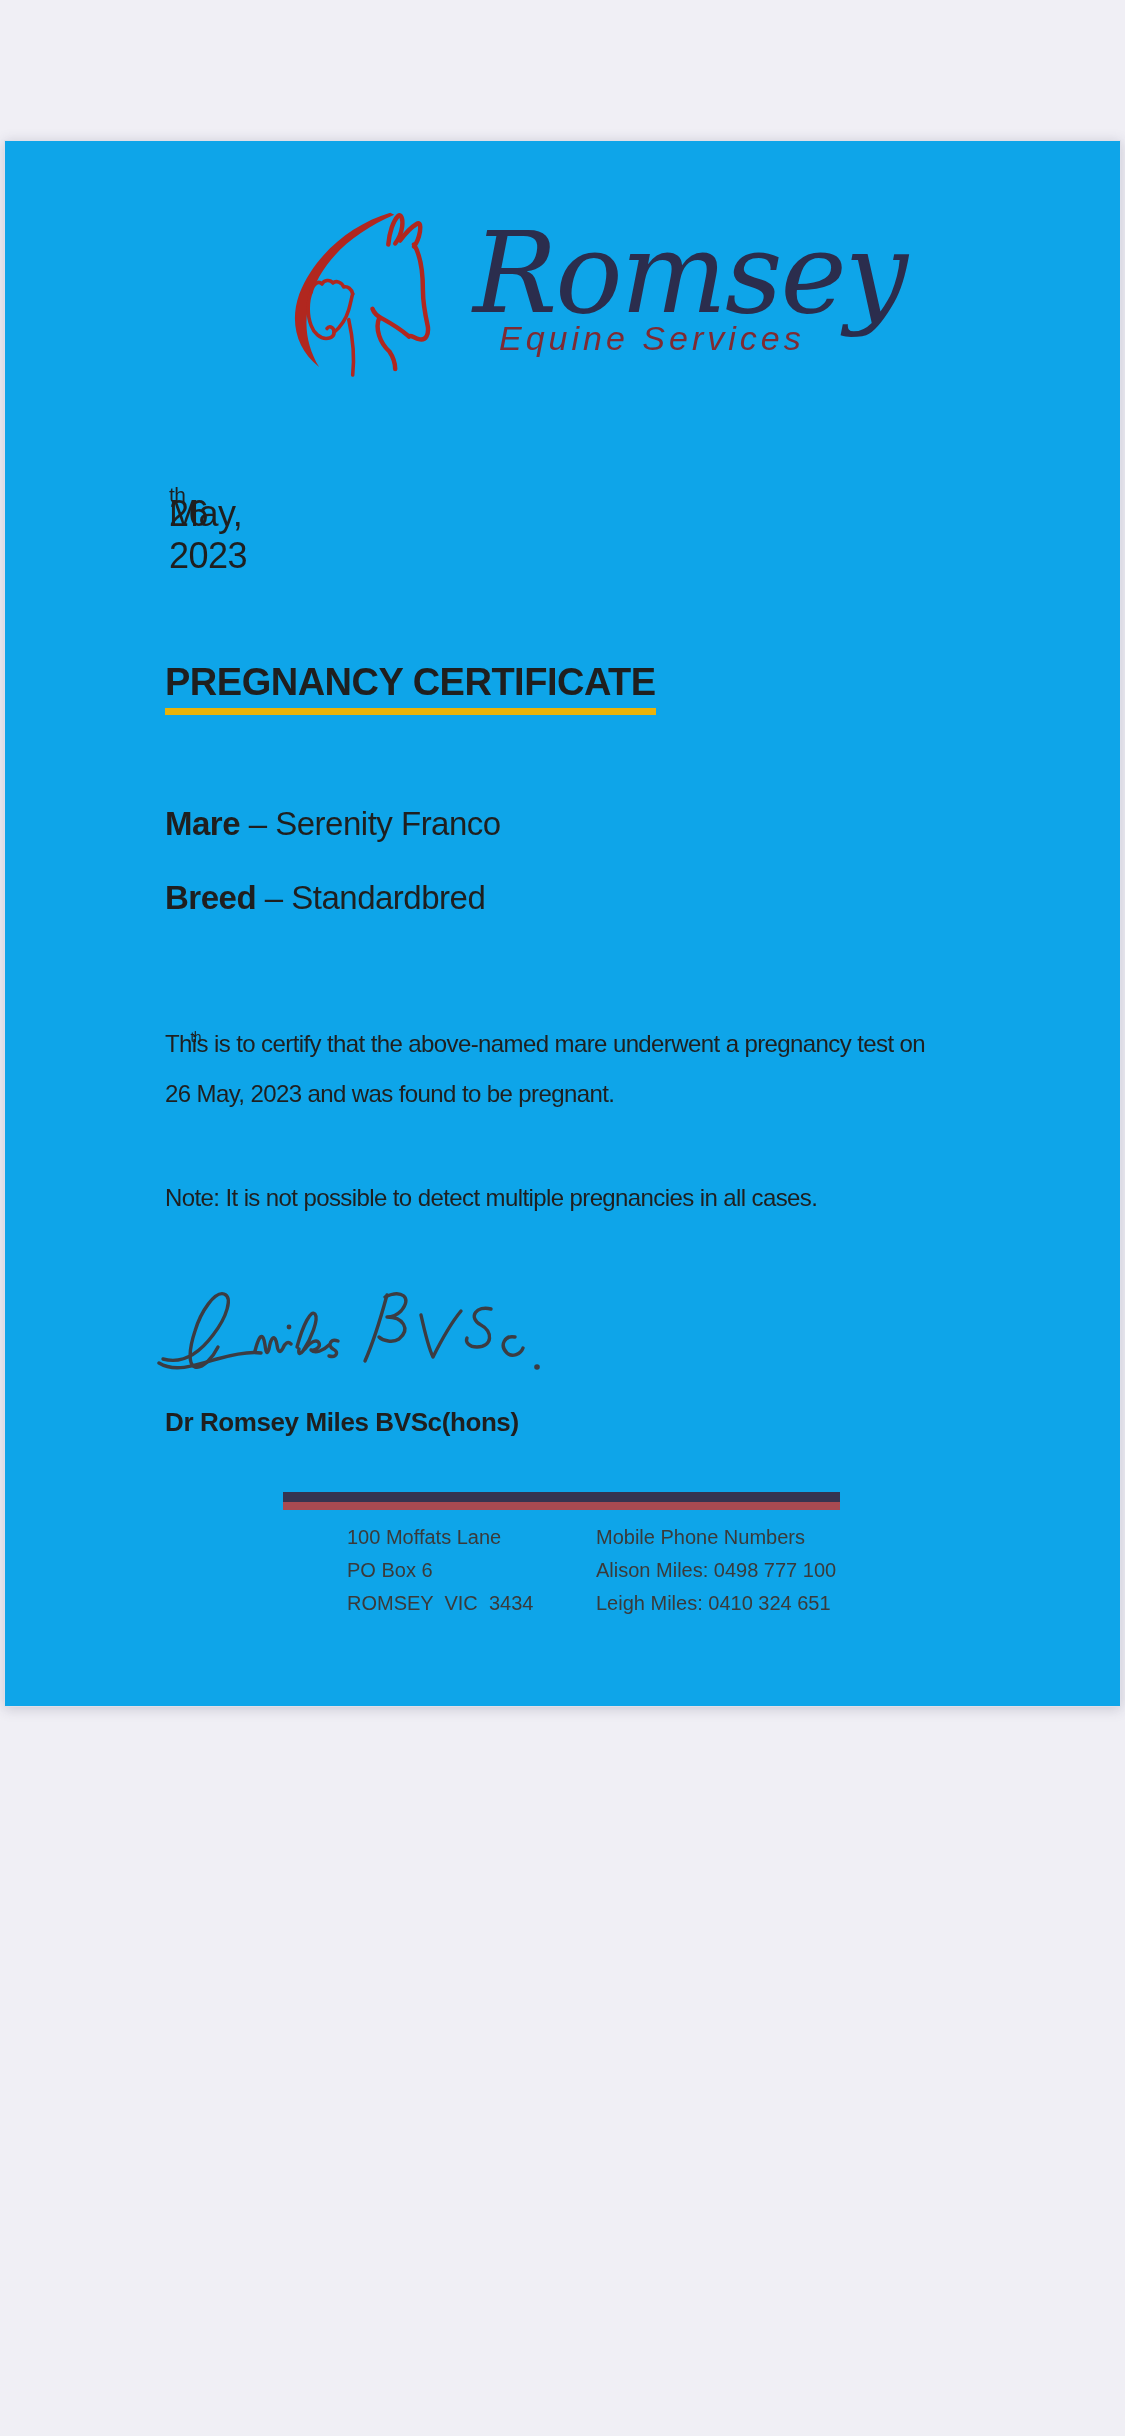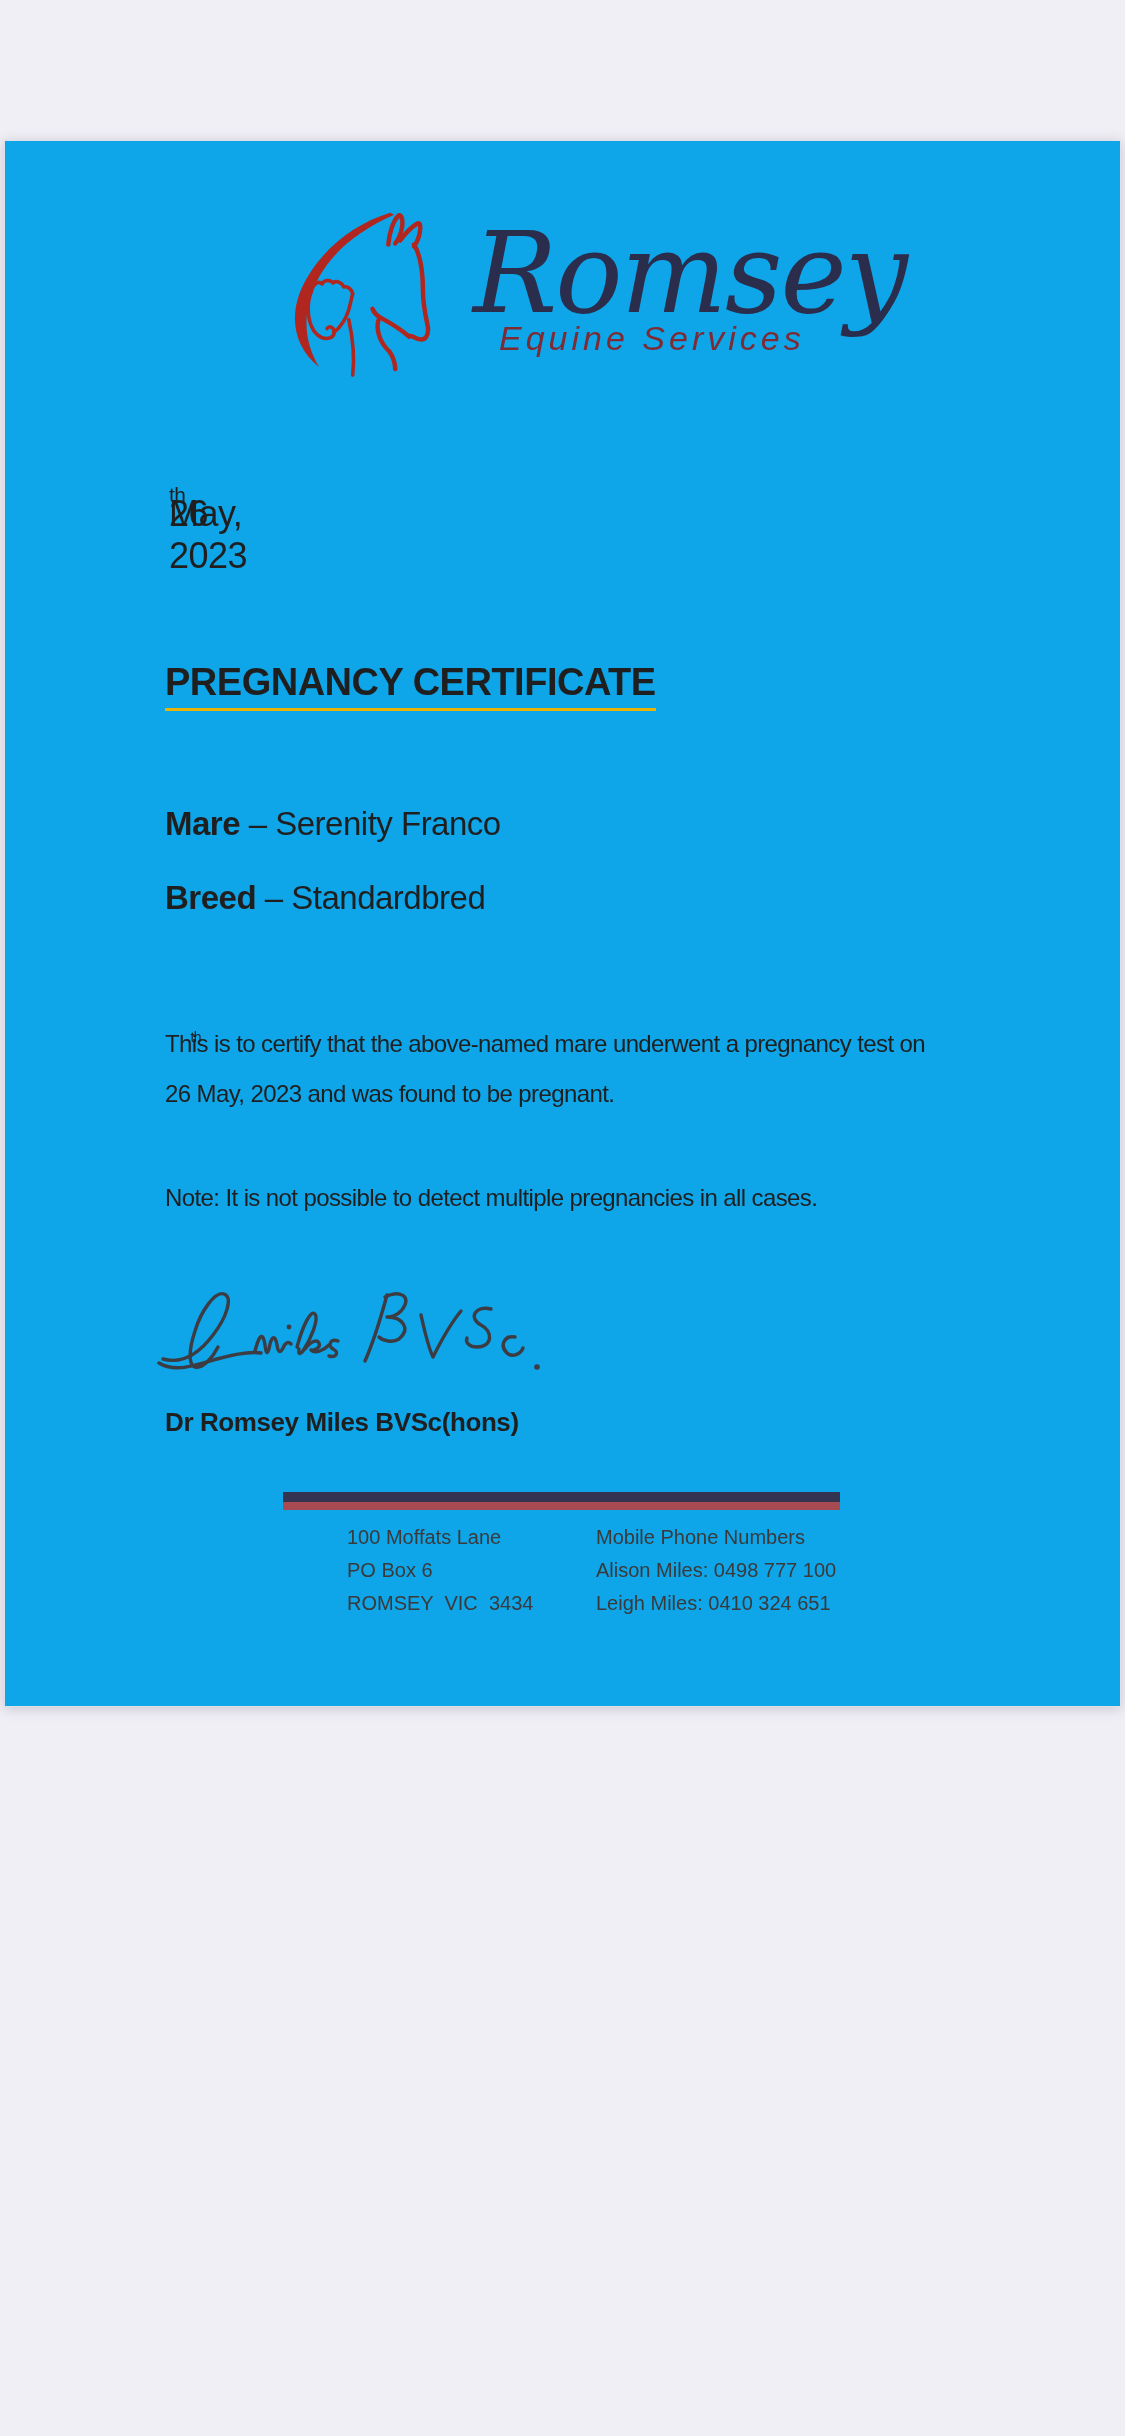--- a/index.html
+++ b/index.html
@@ -31,21 +31,21 @@
   .brand-tagline{
     left:494px;top:180px;
     font-family:Liberation Sans, sans-serif;
     font-style:italic;font-size:34px;line-height:1;
     color:#7e2b33;letter-spacing:4px;
   }
   
   .date{left:164px;top:352px;font-size:36px;letter-spacing:-0.5px;}
   sup{font-size:58%;position:relative;top:-0.5em;vertical-align:baseline;}
   .title{left:160px;top:520px;font-size:38px;font-weight:bold;letter-spacing:-0.5px;}
-  .title .u{position:static;border-bottom:3px solid #eab308;padding-bottom:5px;}
+  .title .u{position:static;border-bottom:7px solid #eab308;padding-bottom:5px;}
   .field{left:160px;font-size:33px;letter-spacing:-0.5px;}
   .field-mare{top:664px;}
   .field-breed{top:738px;}
   .field strong{position:static;}
   .field span{position:static;}
   .body-text{left:160px;font-size:24px;line-height:50px;letter-spacing:-0.6px;width:900px;}
   .certify{top:878px;}
   .note{top:1032px;}
   .body-text span{position:static;}
   .signature-svg{left:150px;top:1140px;width:400px;height:108px;}

